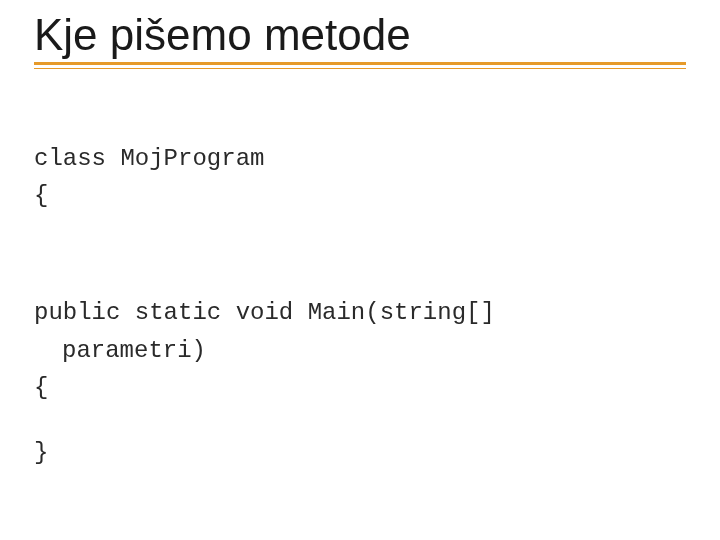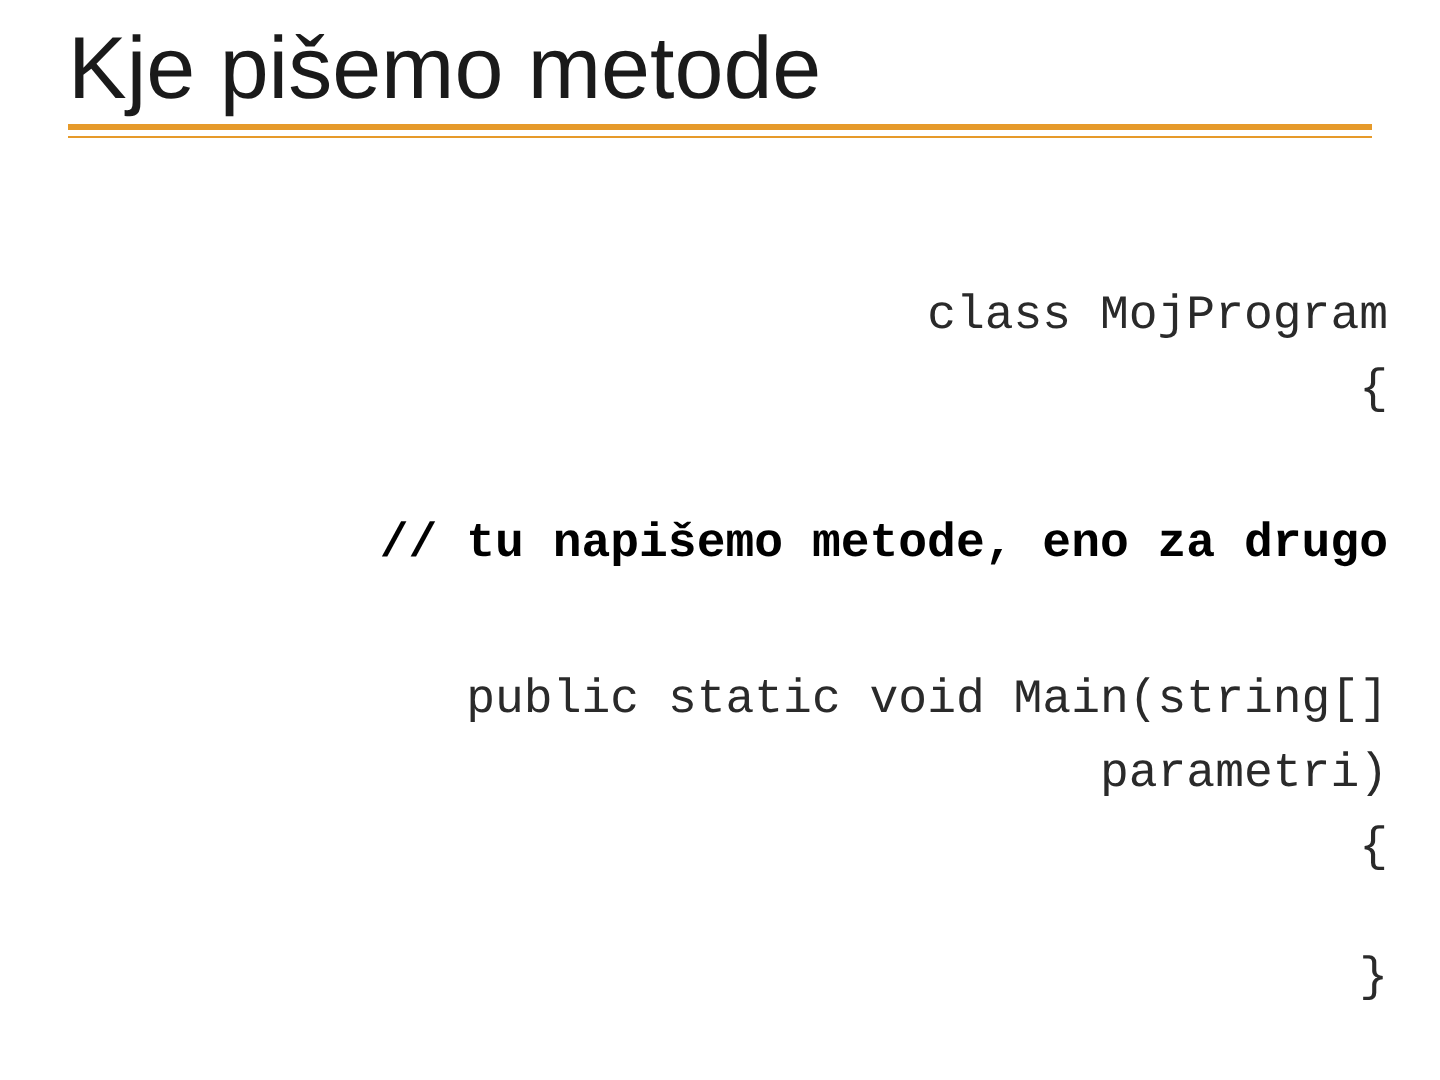--- a/index.html
+++ b/index.html
@@ -47,21 +47,20 @@
     left: 34px;
     top: 140px;
     width: 660px;
     font-family: "Courier New", Courier, monospace;
     font-size: 24px;
     line-height: 1.55;
     color: #2a2a2a;
   }
   .code-line {
     white-space: pre;
-    text-align: right;
   }
   .gap {
     height: 40px;
   }
   .bold {
     font-weight: bold;
     color: #000;
   }
   .indent1 {
     padding-left: 52px;
@@ -79,21 +78,20 @@
 
   <div class="rule-wrap">
     <div class="rule-thick"></div>
     <div class="rule-thin"></div>
   </div>
 
   <div class="code-area">
     <div class="code-line">class MojProgram</div>
     <div class="code-line">{</div>
     <div class="gap"></div>
-    <div class="code-line bold indent1">// tu napišemo metode, eno za drugo</div>
     <div class="gap"></div>
     <div class="code-line">public static void Main(string[]</div>
     <div class="code-line indent-half">parametri)</div>
     <div class="code-line">{</div>
     <div style="height:28px"></div>
     <div class="code-line">}</div>
   </div>
 
 </div>
 

